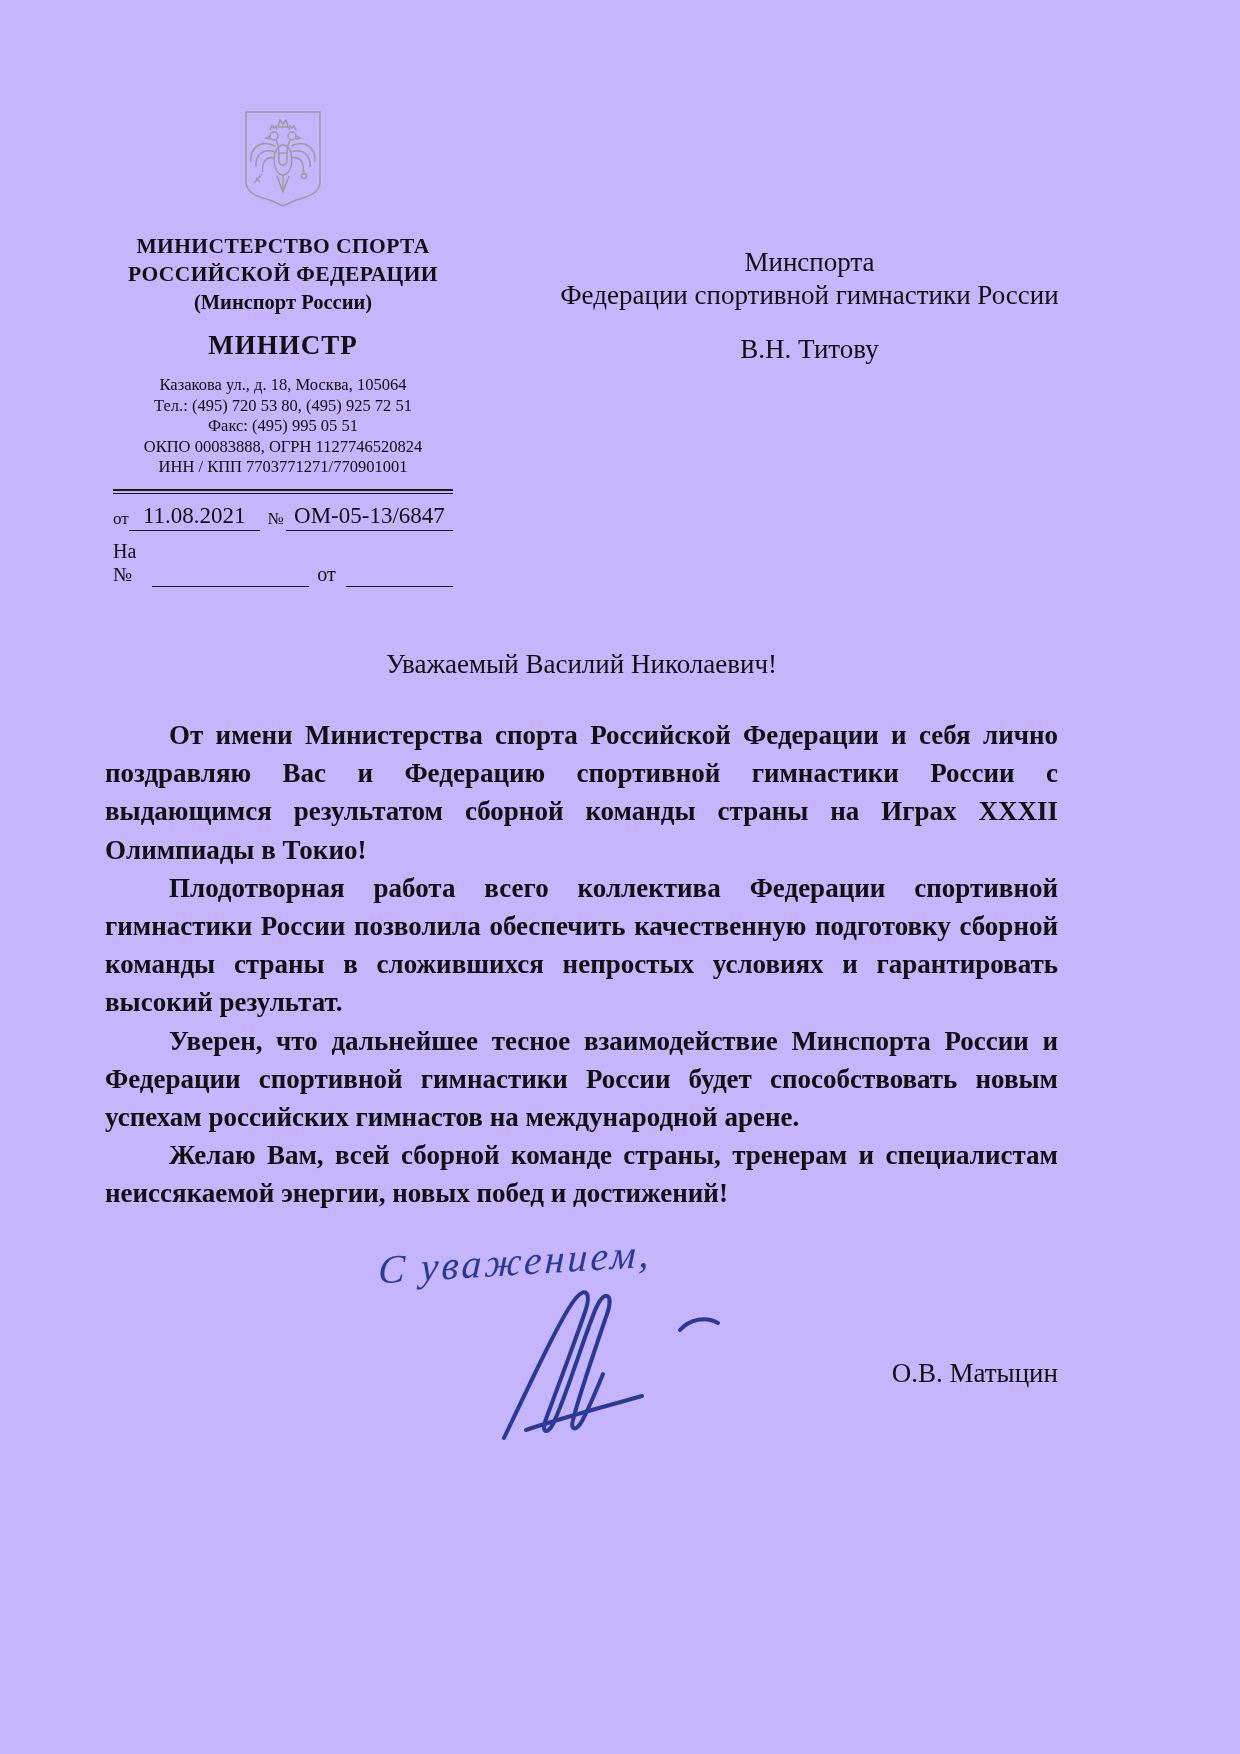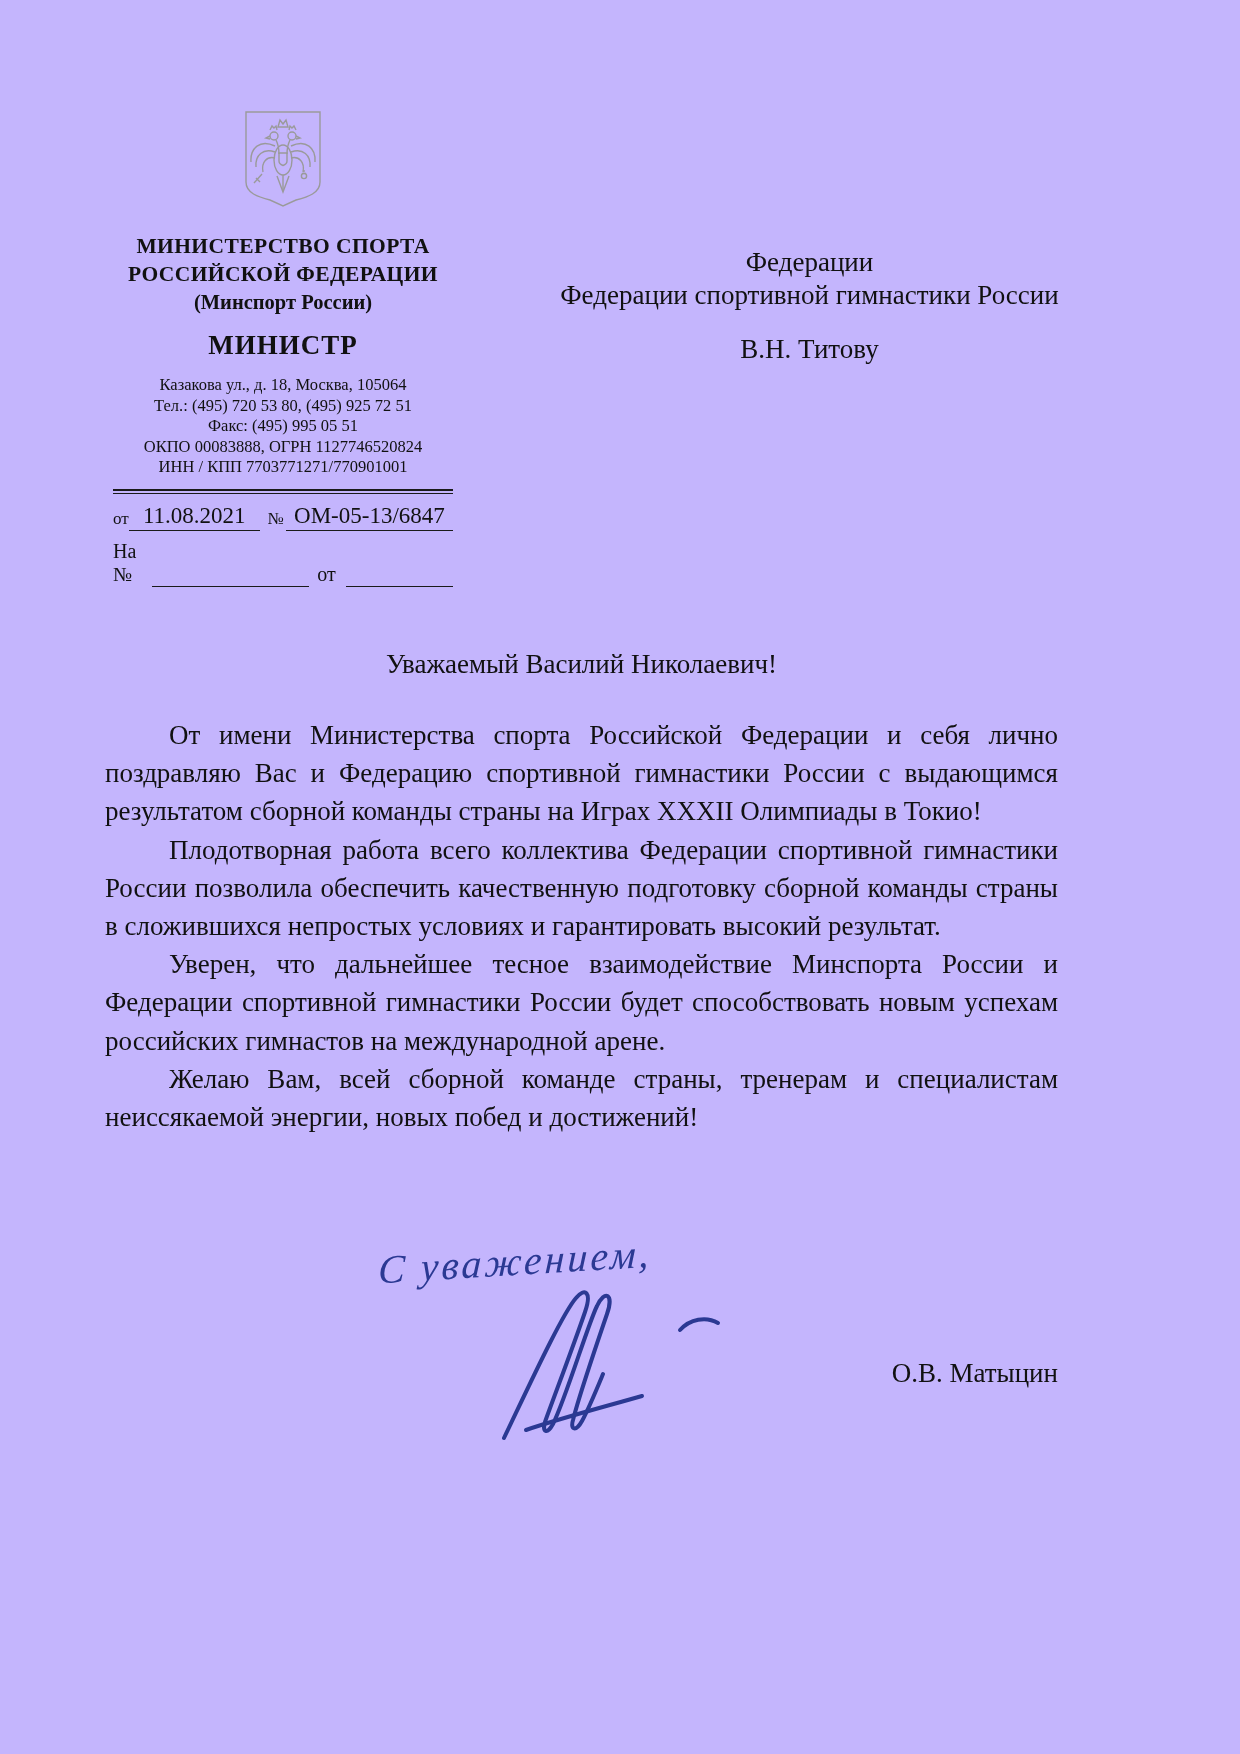--- a/index.html
+++ b/index.html
@@ -68,20 +68,21 @@
     top: 648px;
     width: 953px;
   }
   .salutation { text-align: center; font-size: 27px; line-height: 32px; }
   .paragraphs { margin-top: 36px; }
   .paragraphs p {
     font-size: 27px;
     line-height: 38.2px;
     text-align: justify;
     text-indent: 64px;
+    font-weight: bold;
   }
 
   
   .sig-area { position: absolute; left: 372px; top: 1232px; width: 440px; height: 215px; }
   .sig-closing {
     position: absolute; left: 6px; top: 6px;
     font-size: 40px;
     font-style: italic;
     color: #2b3993;
     letter-spacing: 3px;
@@ -169,21 +170,21 @@
 
     <div class="ref-row">
       <span class="ref-label-md">На №</span>
       <span class="ref-field w-reply"></span>
       <span class="ref-label-md ml8">от</span>
       <span class="ref-field w-replydate"></span>
     </div>
   </div>
 
   <div class="recipient">
-    <div>Федерации</div>
+    <div>Минспорта</div>
     <div>Федерации спортивной гимнастики России</div>
     <div class="recipient-name">В.Н. Титову</div>
   </div>
 
   <div class="letter-body">
     <div class="salutation">Уважаемый Василий Николаевич!</div>
     <div class="paragraphs">
       <p>От имени Министерства спорта Российской Федерации и себя лично поздравляю Вас и Федерацию спортивной гимнастики России с выдающимся результатом сборной команды страны на Играх XXXII Олимпиады в Токио!</p>
       <p>Плодотворная работа всего коллектива Федерации спортивной гимнастики России позволила обеспечить качественную подготовку сборной команды страны в сложившихся непростых условиях и гарантировать высокий результат.</p>
       <p>Уверен, что дальнейшее тесное взаимодействие Минспорта России и Федерации спортивной гимнастики России будет способствовать новым успехам российских гимнастов на международной арене.</p>

